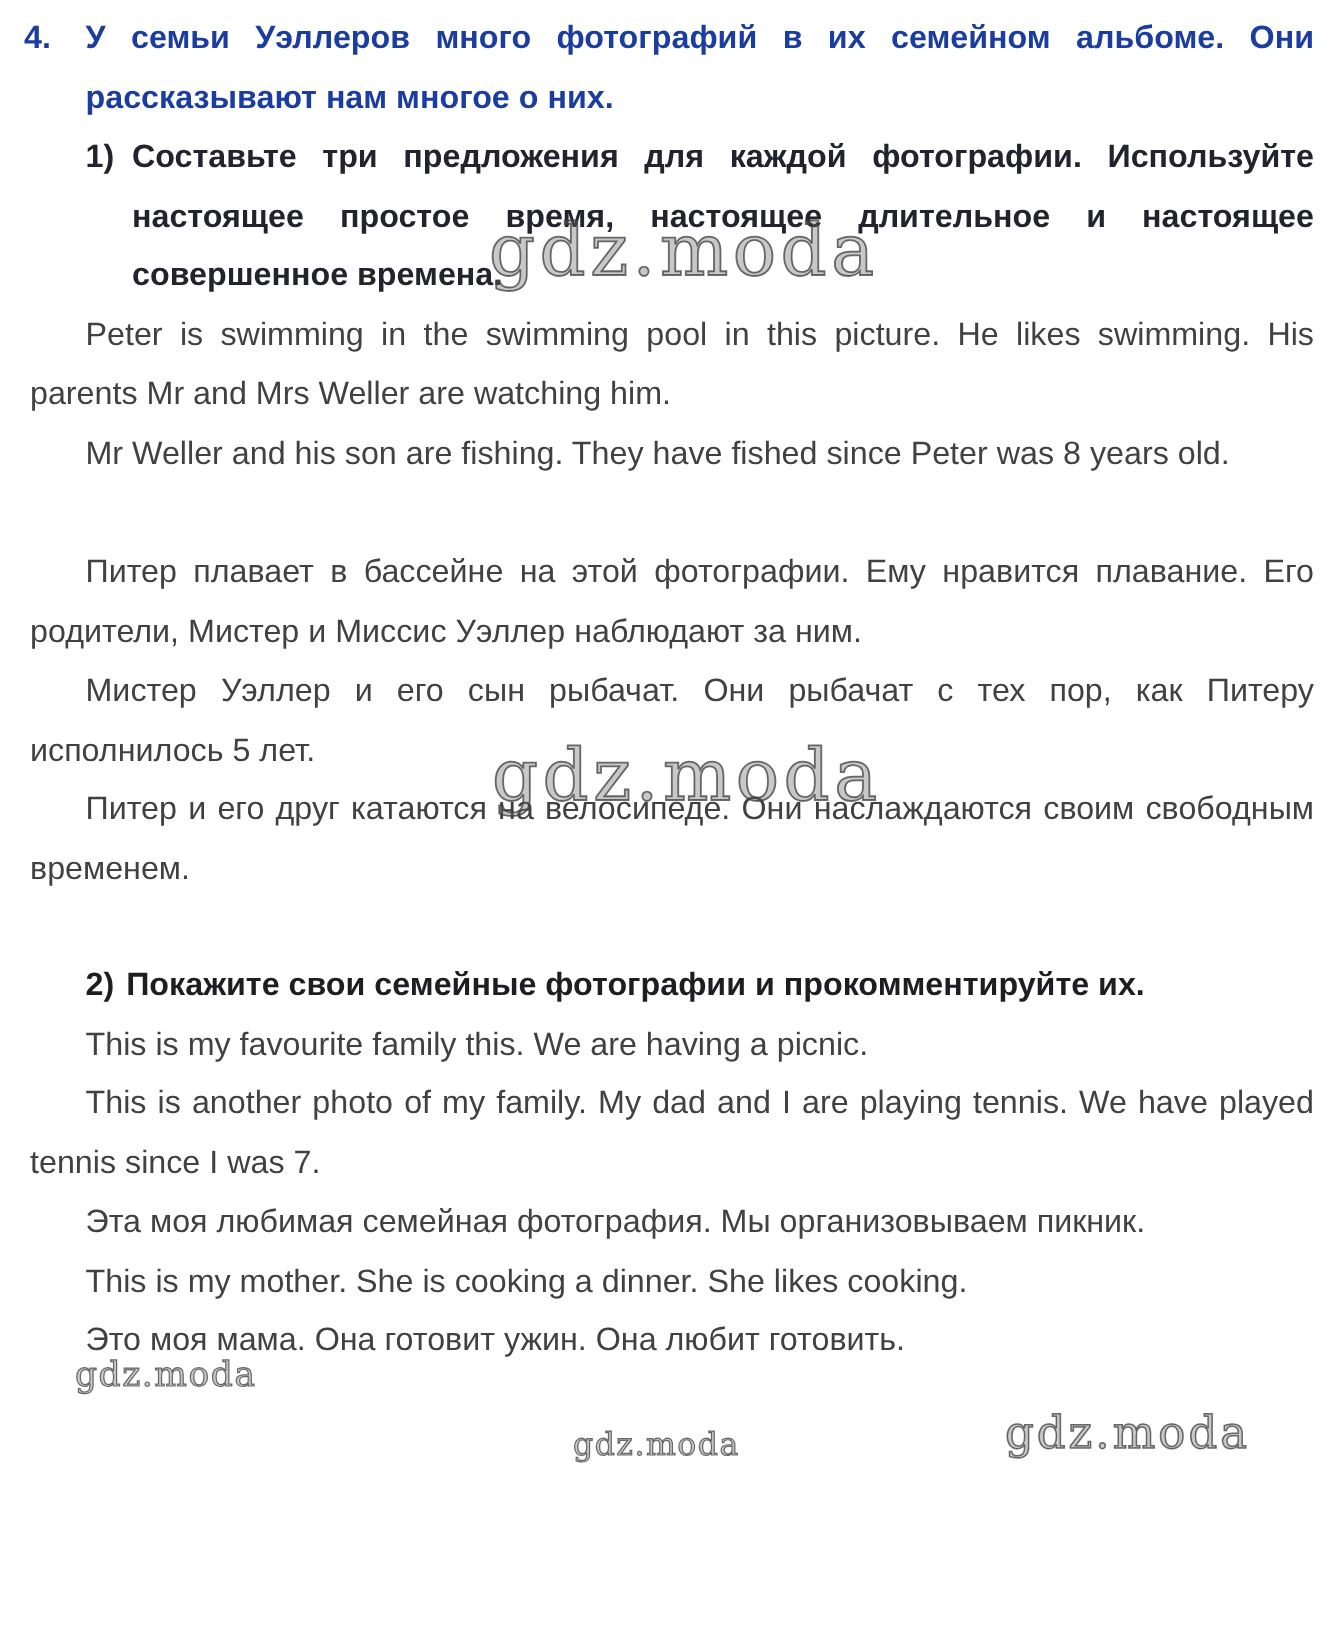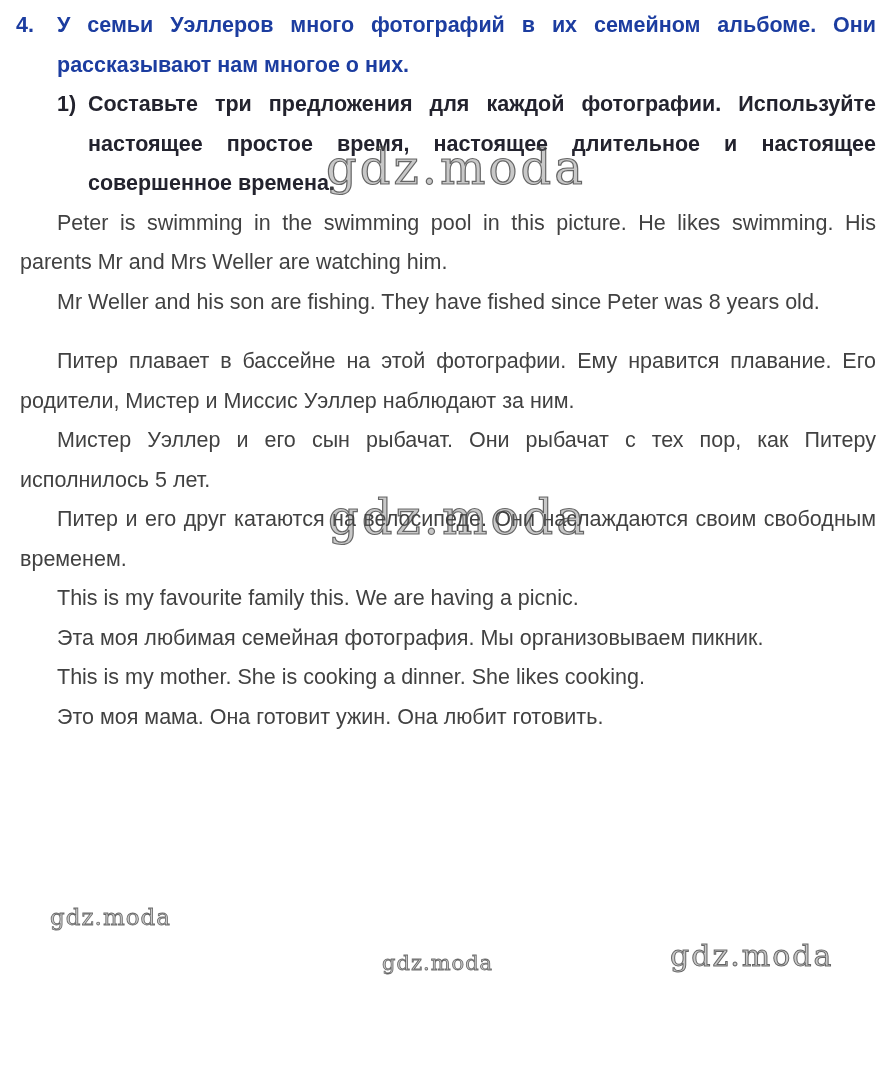--- a/index.html
+++ b/index.html
@@ -45,21 +45,21 @@
     top: 0;
   }
 
   
   .par {
     margin: 0 18px 0 20px;
     text-indent: 37px;
     text-align: justify;
     color: #414141;
   }
-  .gap-lg { margin-top: 20px; }
+  .gap-lg { margin-top: 40px; }
   .gap-sm { margin-top: 0; }
 
   
   .h2-line {
     margin: 38px 18px 0 57px;
     color: #1d1d22;
     font-weight: bold;
   }
   .h2-num { margin-right: 8px; }
 
@@ -101,20 +101,24 @@
     <span>Составьте три предложения для каждой фотографии. Используйте настоящее простое время, настоящее длительное и настоящее совершенное времена.</span>
   </div>
 
   <p class="par">Peter is swimming in the swimming pool in this picture. He likes swimming. His parents Mr and Mrs Weller are watching him.</p>
   <p class="par">Mr Weller and his son are fishing. They have fished since Peter was 8 years old.</p>
 
   <p class="par gap-lg">Питер плавает в бассейне на этой фотографии. Ему нравится плавание. Его родители, Мистер и Миссис Уэллер наблюдают за ним.</p>
   <p class="par">Мистер Уэллер и его сын рыбачат. Они рыбачат с тех пор, как Питеру исполнилось 5 лет.</p>
   <p class="par gap-sm">Питер и его друг катаются на велосипеде. Они наслаждаются своим свободным временем.</p>
 
+  <div class="h2-line">
+    <span class="h2-num">2)</span><span>Покажите свои семейные фотографии и прокомментируйте их.</span>
+  </div>
 
   <p class="par">This is my favourite family this. We are having a picnic.</p>
+  <p class="par">This is another photo of my family. My dad and I are playing tennis. We have played tennis since I was 7.</p>
   <p class="par">Эта моя любимая семейная фотография. Мы организовываем пикник.</p>
 
   <p class="par">This is my mother. She is cooking a dinner. She likes cooking.</p>
   <p class="par">Это моя мама. Она готовит ужин. Она любит готовить.</p>
 
 </div>
 
 </body></html>

